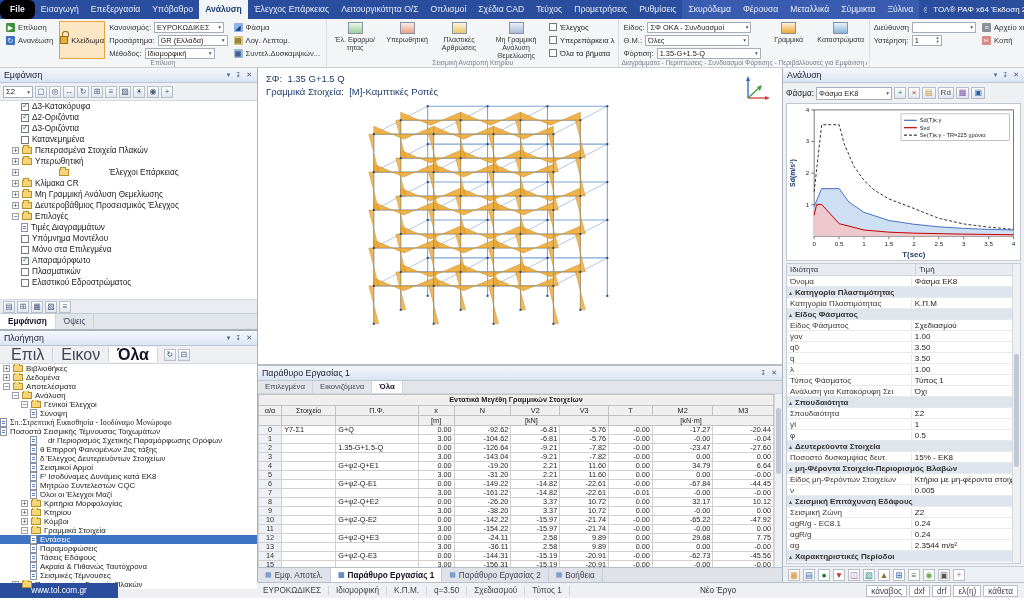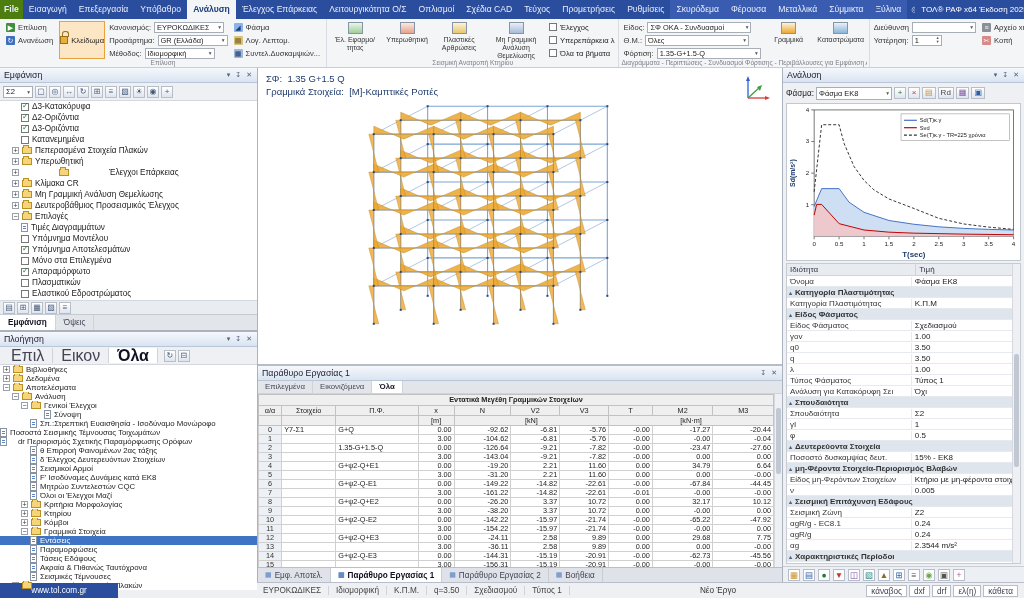--- a/index.html
+++ b/index.html
@@ -3,21 +3,21 @@
 <meta charset="utf-8">
 <style>
   html,body{margin:0;padding:0;background:#9aa0a8;}
   *{box-sizing:border-box;}
   .app{width:1024px;height:598px;position:relative;overflow:hidden;background:#e8eaee;
        font-family:"Liberation Sans",sans-serif;color:#222;cursor:default;}
   
   .tabstrip{height:19px;background:#2b4d9e;display:flex;align-items:stretch;color:#e8eefb;font-size:8.6px;}
   .rtab-list{display:flex;}
   .rtab{padding:0 6px;line-height:19px;white-space:nowrap;}
-  .rtab.file{background:#4d7c0f;font-weight:bold;padding:0 4px;}
+  .rtab.file{background:#000000;font-weight:bold;padding:0 10px;border-radius:6px;}
   .rtab.active{background:#f4f5f7;color:#1c3c7a;font-weight:bold;}
   .rtab.ctx{background:#3a5cb0;}
   .search{margin-left:auto;display:flex;align-items:center;gap:3px;max-width:118px;overflow:hidden;
           white-space:nowrap;color:#c9d6f2;font-size:8px;padding:0 4px;}
   .apptitle{line-height:19px;font-size:8px;white-space:nowrap;padding:0 6px;color:#fff;}
   
   .ribbon{height:49px;background:#f4f5f7;border-bottom:1px solid #c9ced6;display:flex;}
   .rgroup{position:relative;border-right:1px solid #d9dde3;padding:2px 4px 9px;}
   .rg-content{display:flex;gap:4px;align-items:flex-start;}
   .glabel{position:absolute;bottom:0;left:2px;right:2px;text-align:center;font-size:6.6px;color:#7a7f88;
@@ -421,24 +421,20 @@
             </div>
             <div class="trow" style="padding-left: 21px;">
               <span class="ico-doc"></span>
               <span class="tlabel">Τιμές Διαγραμμάτων</span>
             </div>
             <div class="trow" style="padding-left: 21px;">
               <span class="cb"></span>
               <span class="tlabel">Υπόμνημα Μοντέλου</span>
             </div>
             <div class="trow" style="padding-left: 21px;">
-              <span class="cb on"></span>
-              <span class="tlabel">Υπόμνημα Αποτελεσμάτων</span>
-            </div>
-            <div class="trow" style="padding-left: 21px;">
               <span class="cb"></span>
               <span class="tlabel">Μόνο στα Επιλεγμένα</span>
             </div>
             <div class="trow" style="padding-left: 21px;">
               <span class="cb on"></span>
               <span class="tlabel">Απαραμόρφωτο</span>
             </div>
             <div class="trow" style="padding-left: 21px;">
               <span class="cb"></span>
               <span class="tlabel">Πλασματικών</span>
@@ -498,33 +494,33 @@
             <div class="trow" style="padding-left: 12px;">
               <span class="exp">−</span>
               <span class="ico-folder"></span>
               <span class="tlabel">Ανάλυση</span>
             </div>
             <div class="trow" style="padding-left: 21px;">
               <span class="exp">−</span>
               <span class="ico-folder"></span>
               <span class="tlabel">Γενικοί Έλεγχοι</span>
             </div>
-            <div class="trow" style="padding-left: 44px;">
+            <div class="trow" style="padding-left: 30px;">
               <span class="ico-doc"></span>
               <span class="tlabel">Σύνοψη</span>
             </div>
-            <div class="trow" style="padding-left: 30px;">
+            <div class="trow" style=" font-family: Liberation Serif, serif;">
               <span class="ico-doc"></span>
               <span class="tlabel">Σπ.:Στρεπτική Ευαισθησία - Ισοδύναμο Μονώροφο</span>
             </div>
             <div class="trow" style="">
               <span class="ico-doc"></span>
               <span class="tlabel">Ποσοστά Σεισμικής Τέμνουσας Τοιχωμάτων</span>
             </div>
-            <div class="trow" style=" gap: 11px;">
+            <div class="trow" style="padding-left: 30px; gap: 11px;">
               <span class="ico-doc"></span>
               <span class="tlabel">dr Περιορισμός Σχετικής Παραμόρφωσης Ορόφων</span>
             </div>
             <div class="trow" style="padding-left: 30px;">
               <span class="ico-doc"></span>
               <span class="tlabel">θ Επιρροή Φαινομένων 2ας τάξης</span>
             </div>
             <div class="trow" style="padding-left: 30px;">
               <span class="ico-doc"></span>
               <span class="tlabel">δ Έλεγχος Δευτερευόντων Στοιχείων</span>

